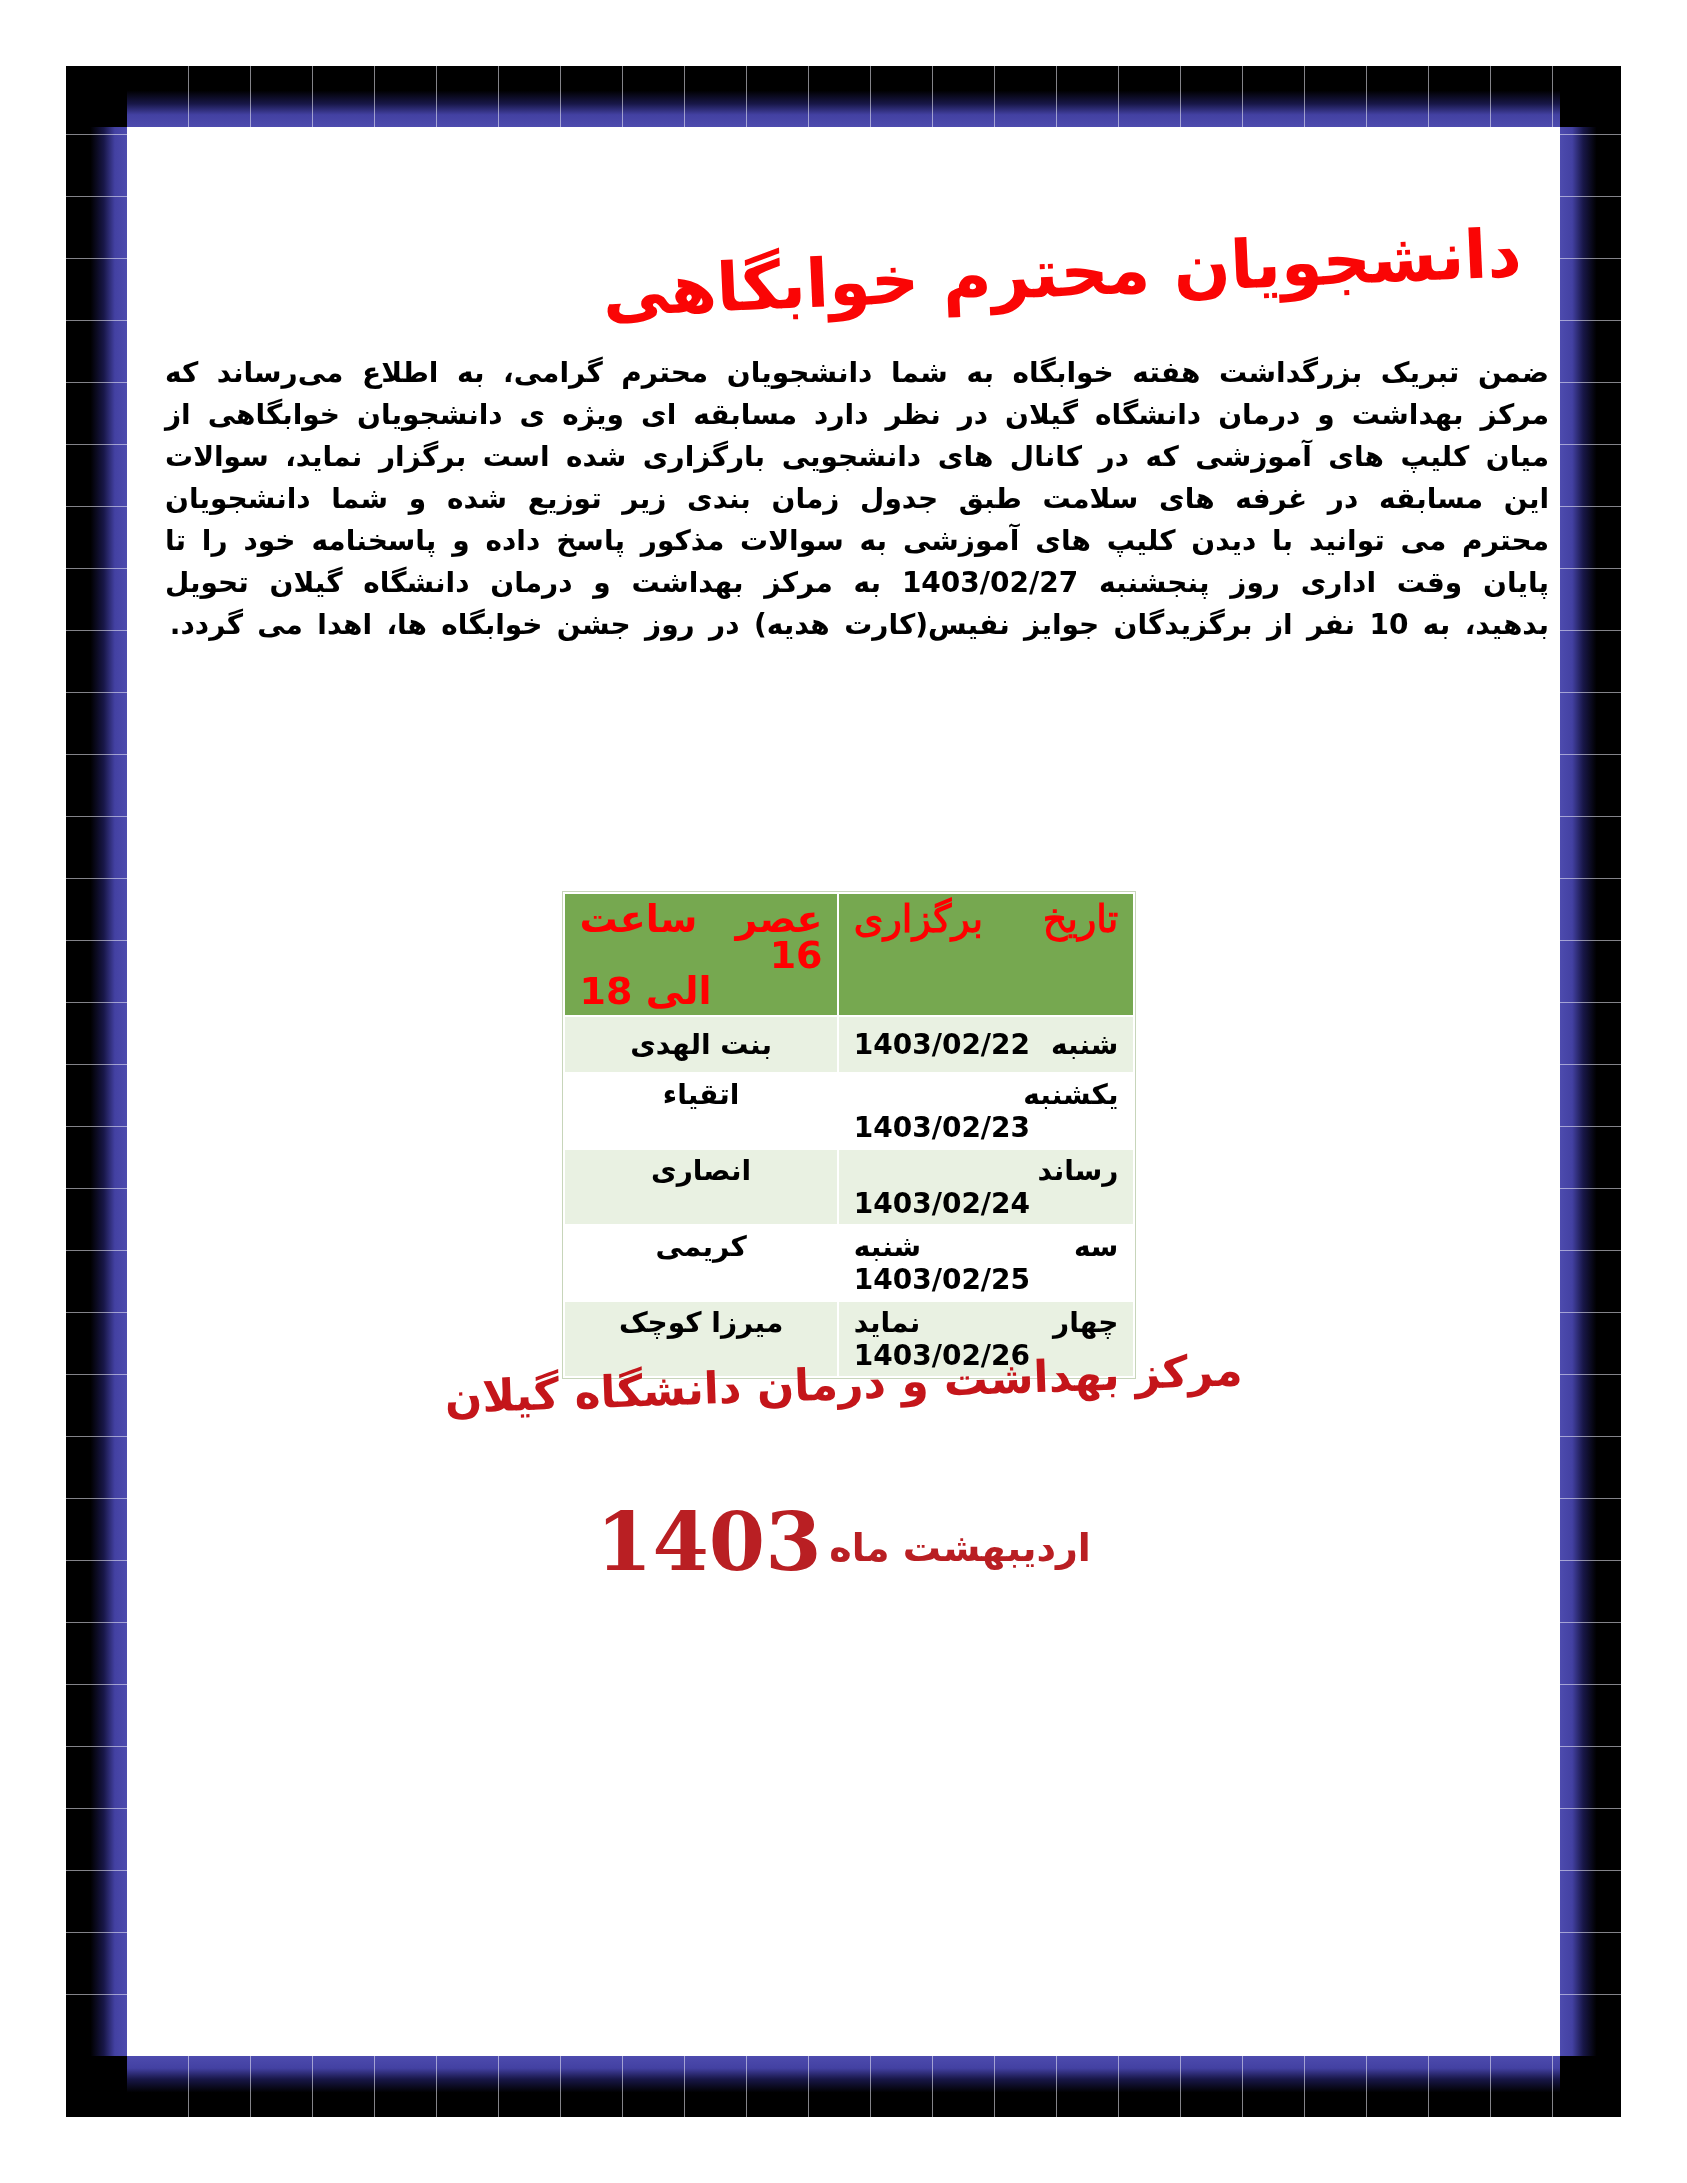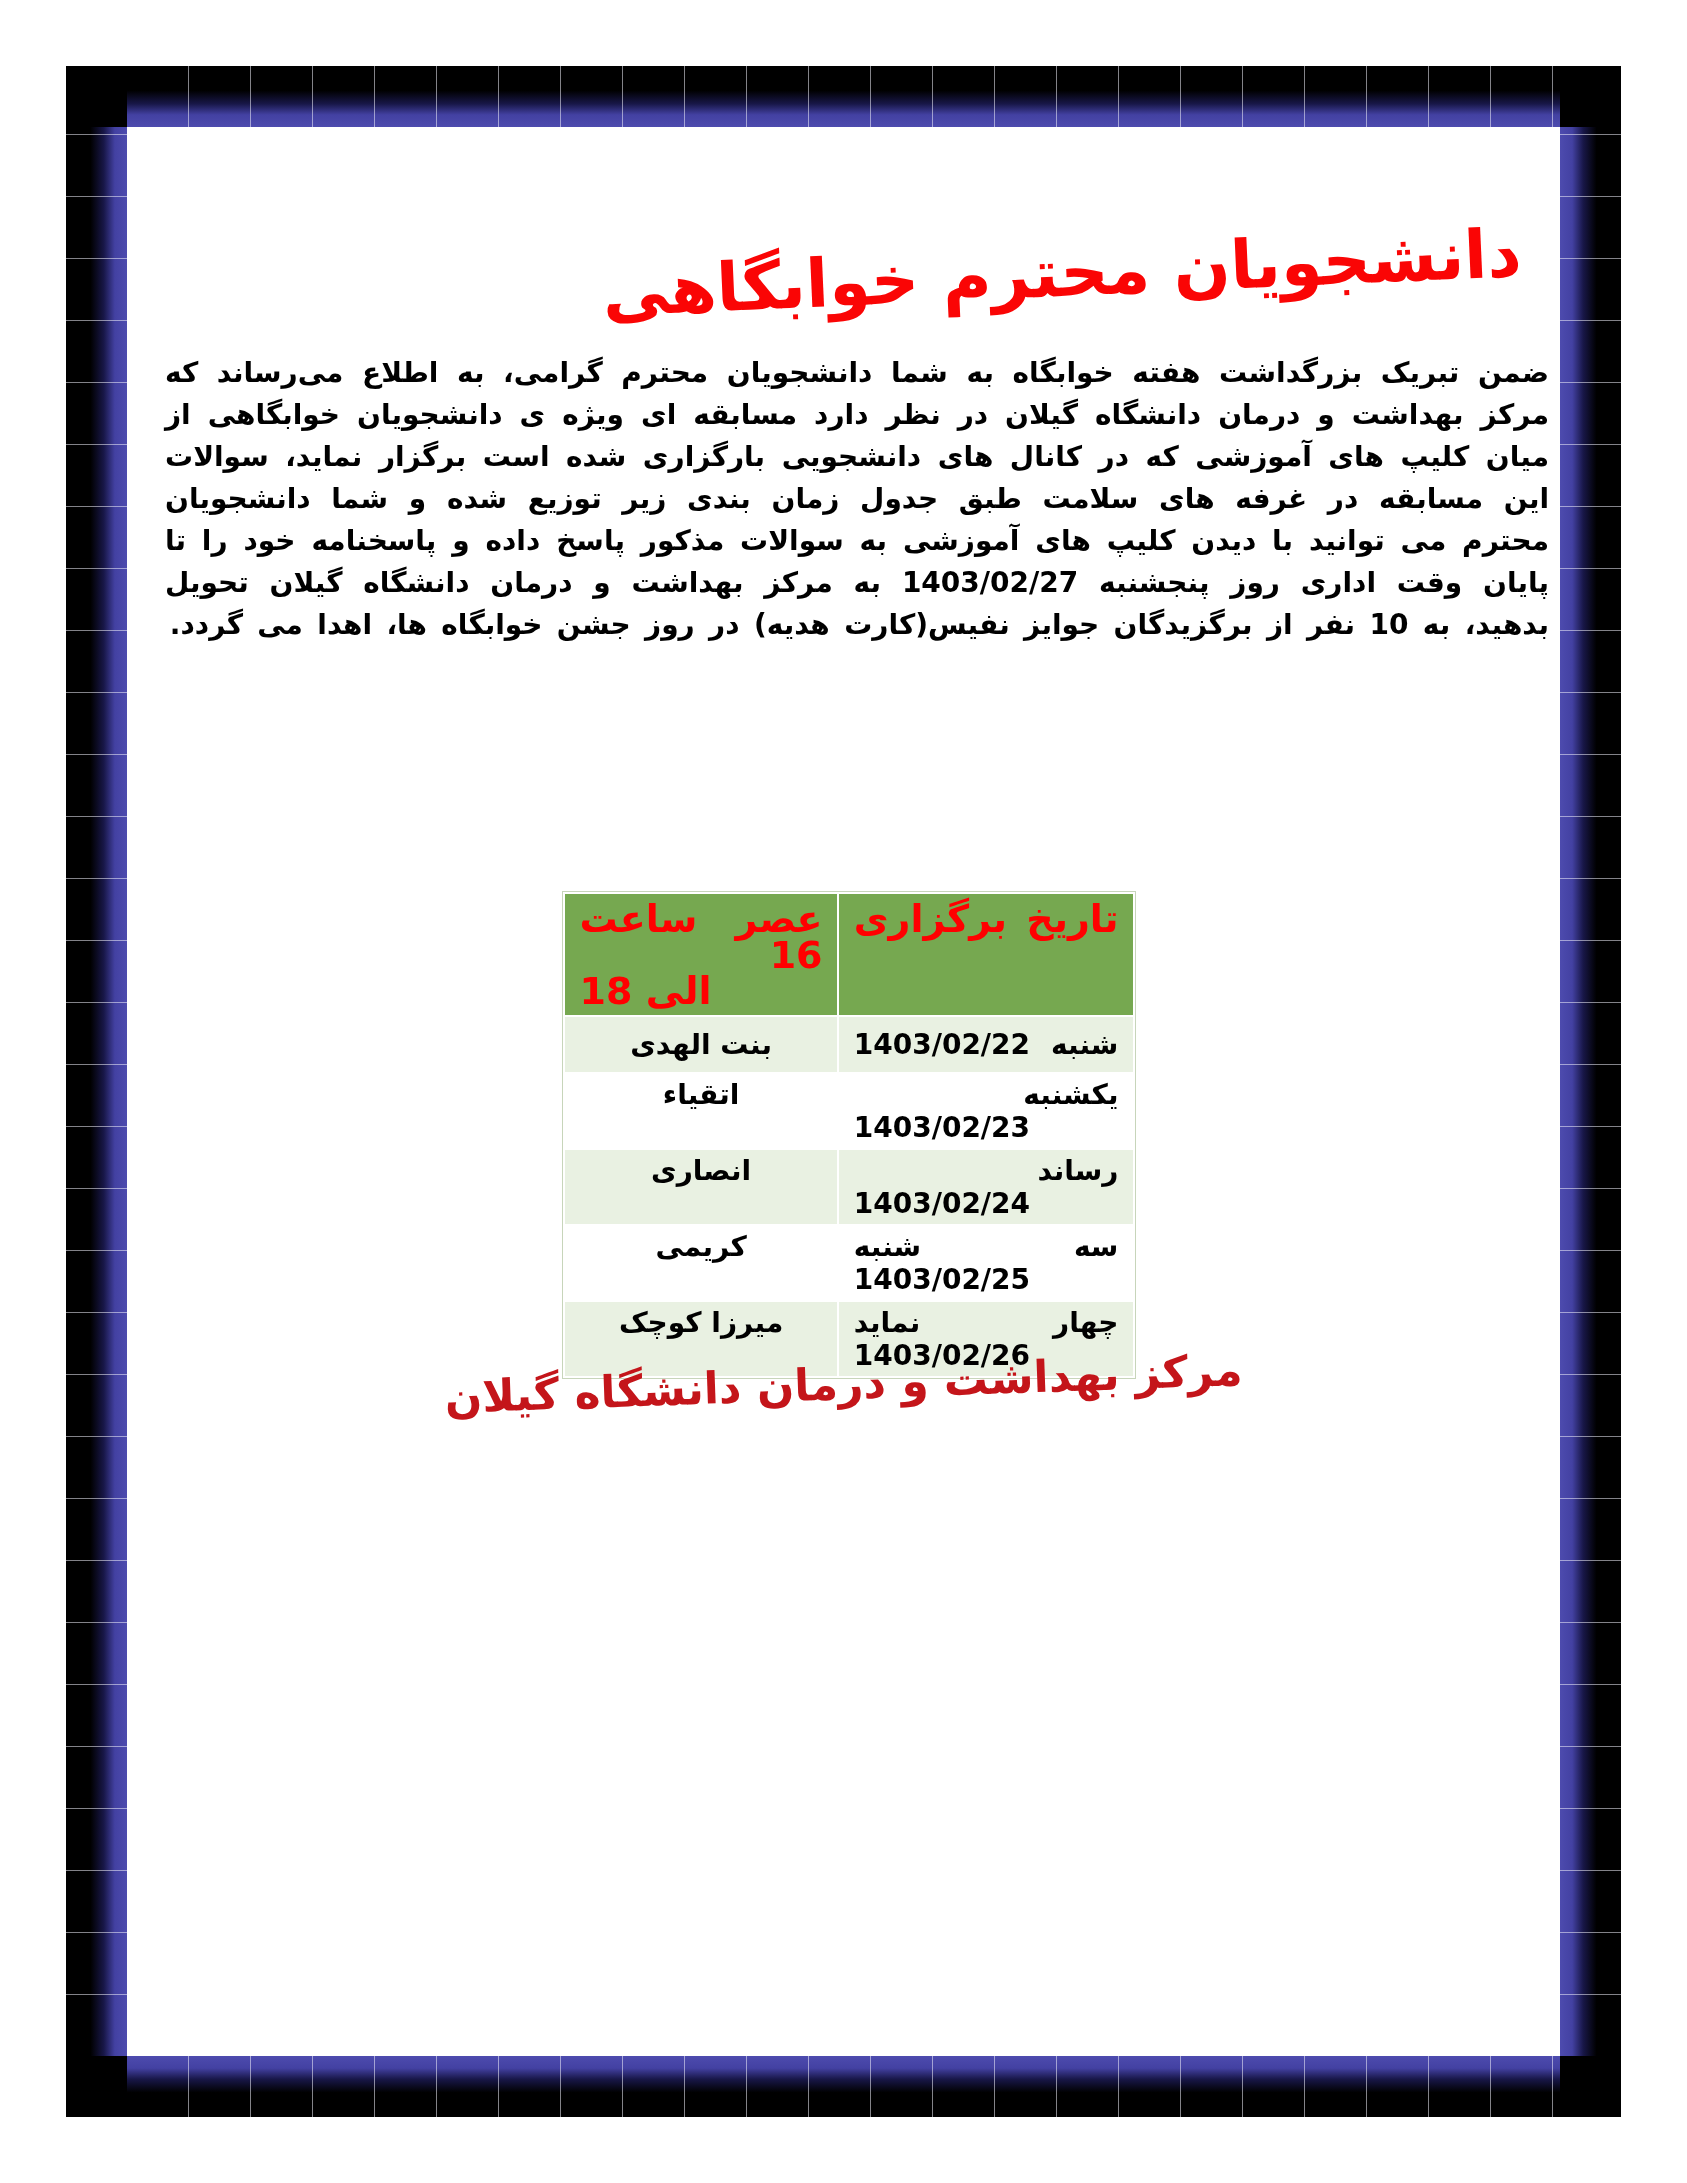--- a/index.html
+++ b/index.html
@@ -73,21 +73,21 @@
   }
   table.schedule th{
     background:var(--table-header-green);color:var(--header-text-red);
     font-size:38px;line-height:36px;padding:6.6px 14.6px;height:78px;
   }
   table.schedule td{font-size:28px;line-height:33px;padding:4px 14.6px;}
   tr.short td{height:57px;vertical-align:middle;}
   tr.tall td{height:73px;}
   tr.shaded td{background:var(--row-shade-green);}
   .spread{text-align:justify;text-align-last:justify;}
-  .th-date .spread{letter-spacing:.28em;}
+  .th-date .spread{letter-spacing:.28em;font-family:Liberation Serif, serif;}
   .th-time .spread{letter-spacing:.12em;}
   .th-time .line2{text-align:left;letter-spacing:.12em;}
   .day{letter-spacing:.22em;text-align:justify;text-align-last:justify;}
   .date{text-align:left;letter-spacing:0;}
   .oneline{display:flex;justify-content:space-between;align-items:baseline;}
   .oneline .day-inline{letter-spacing:.22em;}
   .name-cell{text-align:center;letter-spacing:.42em;}
   .org{
     position:absolute;top:1358px;left:0;width:1687px;margin:0;
     text-align:center;direction:rtl;color:var(--footer-red);
@@ -176,15 +176,19 @@
               <div class="date">1403/02/26</div>
             </td>
             <td class="name-cell">میرزا کوچک</td>
           </tr>
         </tbody>
     </table>
   </div>
 
   <div class="org">مرکز بهداشت و درمان دانشگاه گیلان</div>
 
+  <div class="month">
+    <span class="month-label">اردیبهشت ماه</span>
+    <span class="month-year">1403</span>
+  </div>
 
 </div>
 
 
 </body></html>

